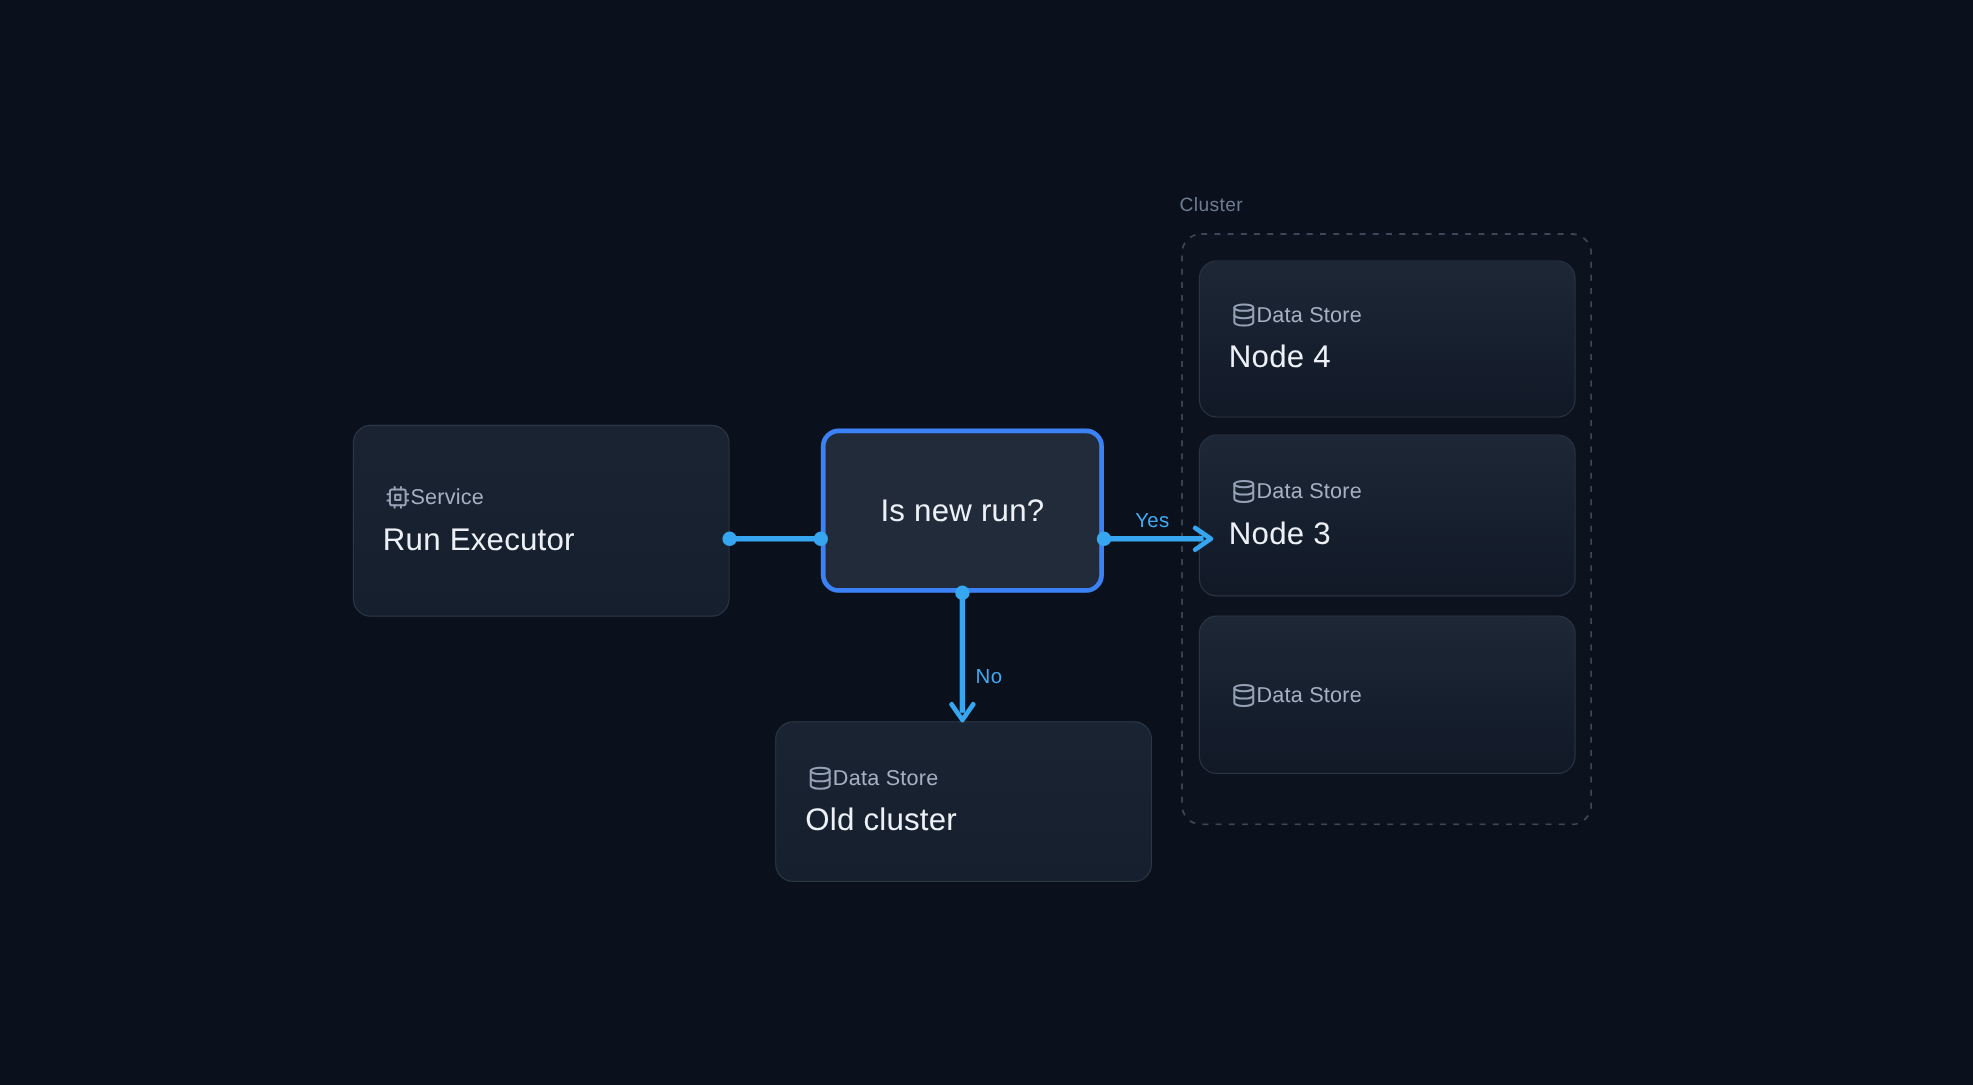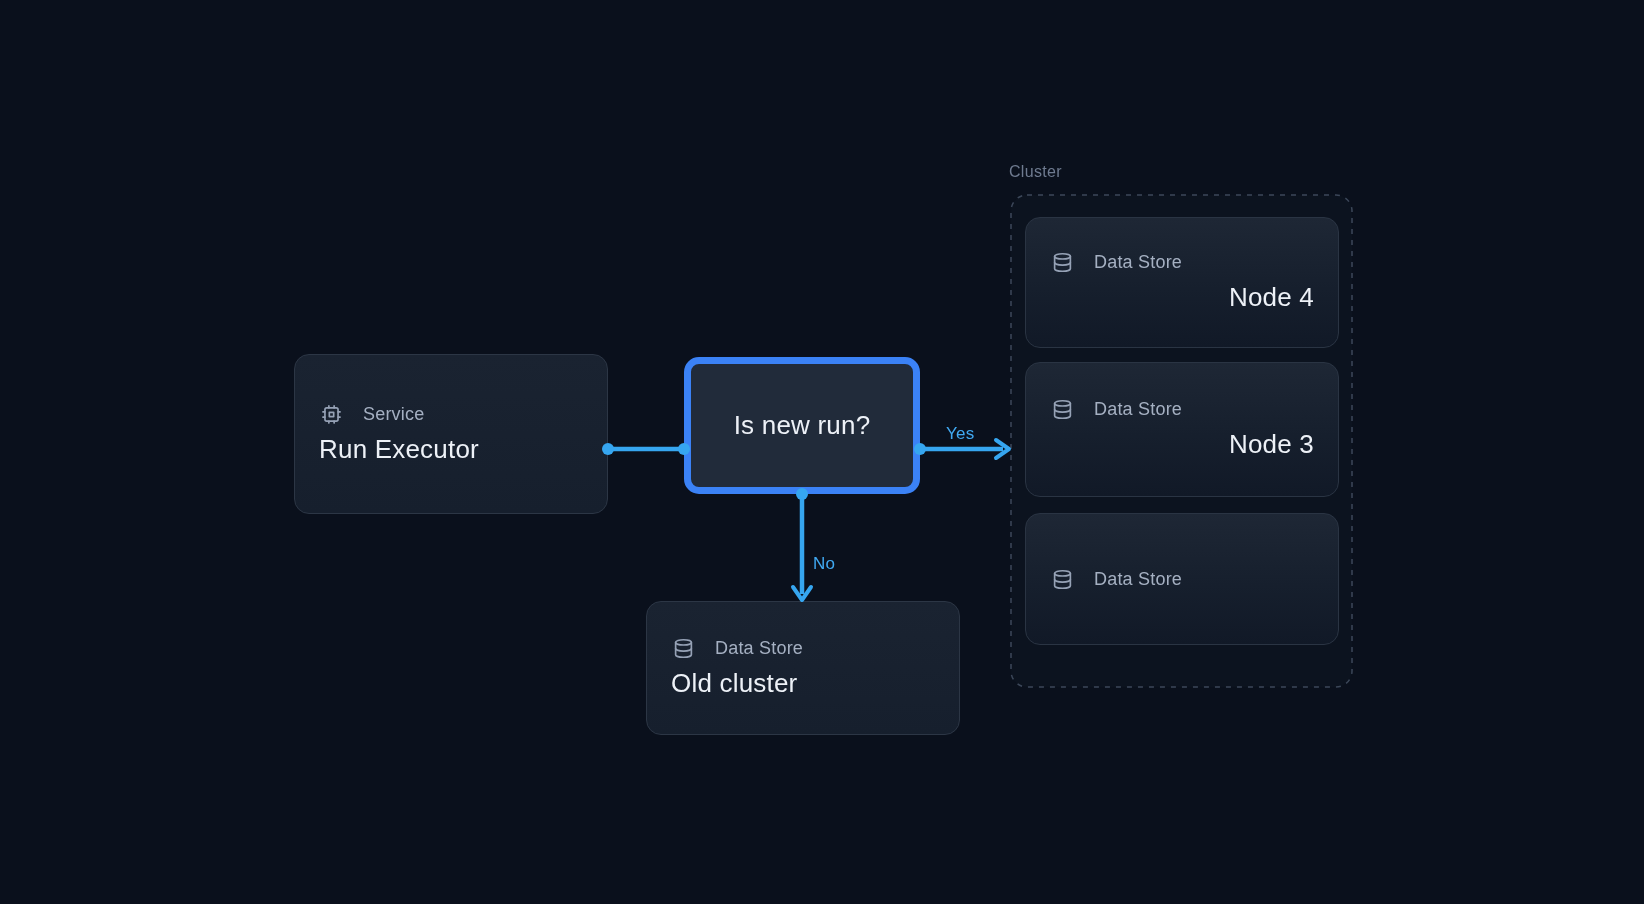--- a/index.html
+++ b/index.html
@@ -23,28 +23,28 @@
   .node-basic{
     background:linear-gradient(180deg,#1a2331 0%,#161f2d 100%);
     border:1px solid #2c3645;
   }
   .node-gradient{
     background:linear-gradient(180deg,#1e2735 0%,#161f2d 55%,#111927 100%);
     border:1px solid #2a3443;
   }
   .node-decision{
     background:#212b3a;
-    border:7px solid #3b82f6;
+    border:4px solid #3b82f6;
     align-items:center;
     padding:0;
   }
   .type-row{
     display:flex;
     align-items:center;
-    gap:21px;
+    gap:0;
     margin-left:2px;
   }
   .type-label{
     font-size:18px;
     color:#a5b0c2;
     letter-spacing:.2px;
   }
   .node-title{
     margin-top:9px;
     font-size:26px;
@@ -53,23 +53,22 @@
   }
   .decision-title{
     font-size:26px;
     color:#edf1f7;
     letter-spacing:.2px;
   }
   .icon{width:21px;height:21px;flex:0 0 auto;display:block;}
   .icon svg{display:block;width:100%;height:100%;stroke:#96a2b6;stroke-width:1.9;fill:none;stroke-linecap:round;stroke-linejoin:round;}
   .cluster{
     position:absolute;
-    left:1010px;top:194px;width:343px;height:494px;
+    left:984px;top:194px;width:343px;height:494px;
     z-index:1;
-    text-align:right;
   }
   .cluster-frame{position:absolute;inset:0;}
   .cluster-label{
     position:absolute;
     left:-1px;top:-31px;
     font-size:16px;
     color:#6f7b90;
     letter-spacing:.3px;
   }
   .edge-layer{

